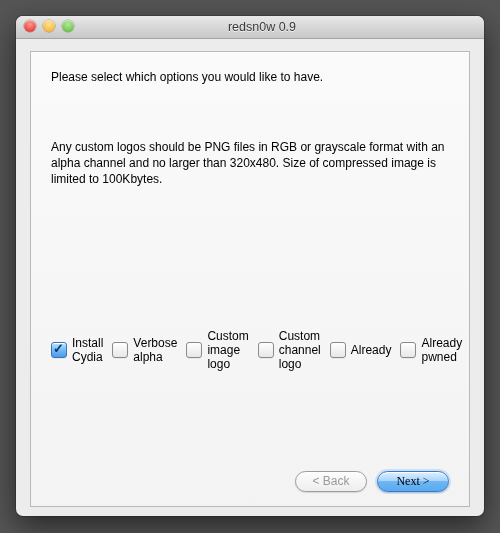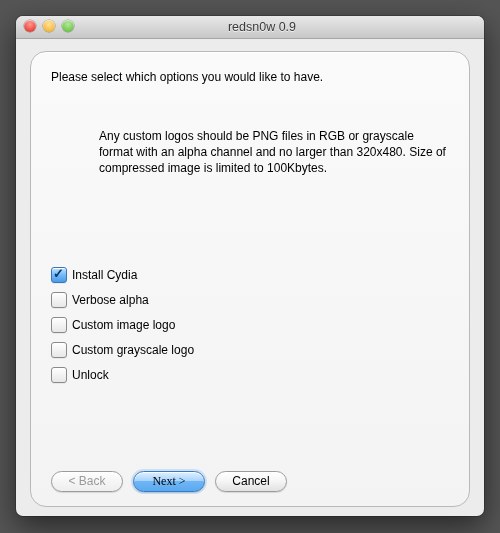--- a/index.html
+++ b/index.html
@@ -57,41 +57,42 @@
     padding: 12px 14px 10px 14px;
     height: calc(100% - 22px);
     box-sizing: border-box;
     display: flex;
     flex-direction: column;
   }
   .panel {
     flex: 1;
     background: linear-gradient(to bottom, #fafafa, #f3f3f3);
     border: 1px solid #b9b9b9;
-    border-radius: 16px;
+    border-radius: 0;
     box-shadow: inset 0 1px 0 #fff;
     padding: 18px 20px 14px 20px;
     display: flex;
     flex-direction: column;
     box-sizing: border-box;
+    gap: 11px;
   }
   .intro {
     font-size: 12px;
     margin-bottom: 44px;
   }
   .note {
     font-size: 12px;
     line-height: 1.35;
     margin-bottom: 90px;
-    margin-left: 48px;
   }
   .options {
     display: flex;
-    flex-direction: column;
+    flex-direction: row;
     gap: 9px;
+    margin-top: 40px;
   }
   label.opt {
     display: flex;
     align-items: center;
     gap: 5px;
     font-size: 12px;
     cursor: pointer;
   }
   .aqua-check {
     width: 14px; height: 14px;
@@ -110,20 +111,21 @@
     content: "✓";
     position: absolute;
     left: 1px; top: -2px;
     font-size: 13px;
     font-weight: bold;
     color: #063a6b;
   }
   .footer {
     margin-top: auto;
     display: flex;
+    justify-content: flex-end;
     gap: 10px;
     padding-top: 14px;
   }
   .btn {
     min-width: 72px;
     height: 21px;
     border-radius: 11px;
     border: 1px solid #9b9b9b;
     background: linear-gradient(to bottom, #ffffff 0%, #f6f6f6 45%, #e2e2e2 100%);
     box-shadow: inset 0 1px 0 #fff, 0 1px 1px rgba(0,0,0,0.12);
@@ -176,30 +178,33 @@
         <label class="opt">
           <span class="aqua-check"></span>
           <span>Verbose alpha</span>
         </label>
         <label class="opt">
           <span class="aqua-check"></span>
           <span>Custom image logo</span>
         </label>
         <label class="opt">
           <span class="aqua-check"></span>
-          <span>Custom grayscale logo</span>
-        </label>
-        <label class="opt">
-          <span class="aqua-check"></span>
-          <span>Unlock</span>
+          <span>Custom channel logo</span>
+        </label>
+        <label class="opt">
+          <span class="aqua-check"></span>
+          <span>Already</span>
+        </label>
+        <label class="opt">
+          <span class="aqua-check"></span>
+          <span>Already pwned</span>
         </label>
       </div>
 
       <div class="footer">
         <button class="btn disabled">&lt; Back</button>
         <button class="btn default">Next &gt;</button>
-        <button class="btn">Cancel</button>
       </div>
 
     </div>
   </div>
 
 </div>
 
 </body></html>

